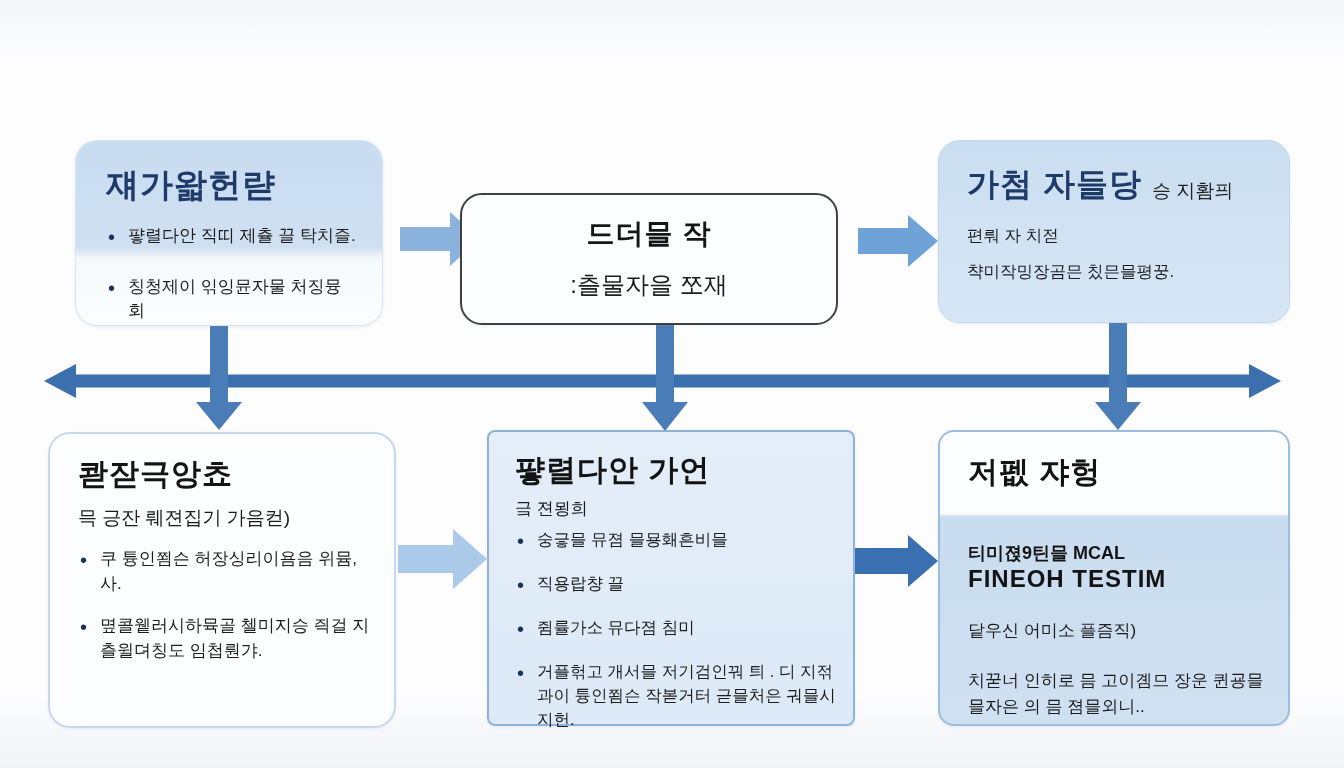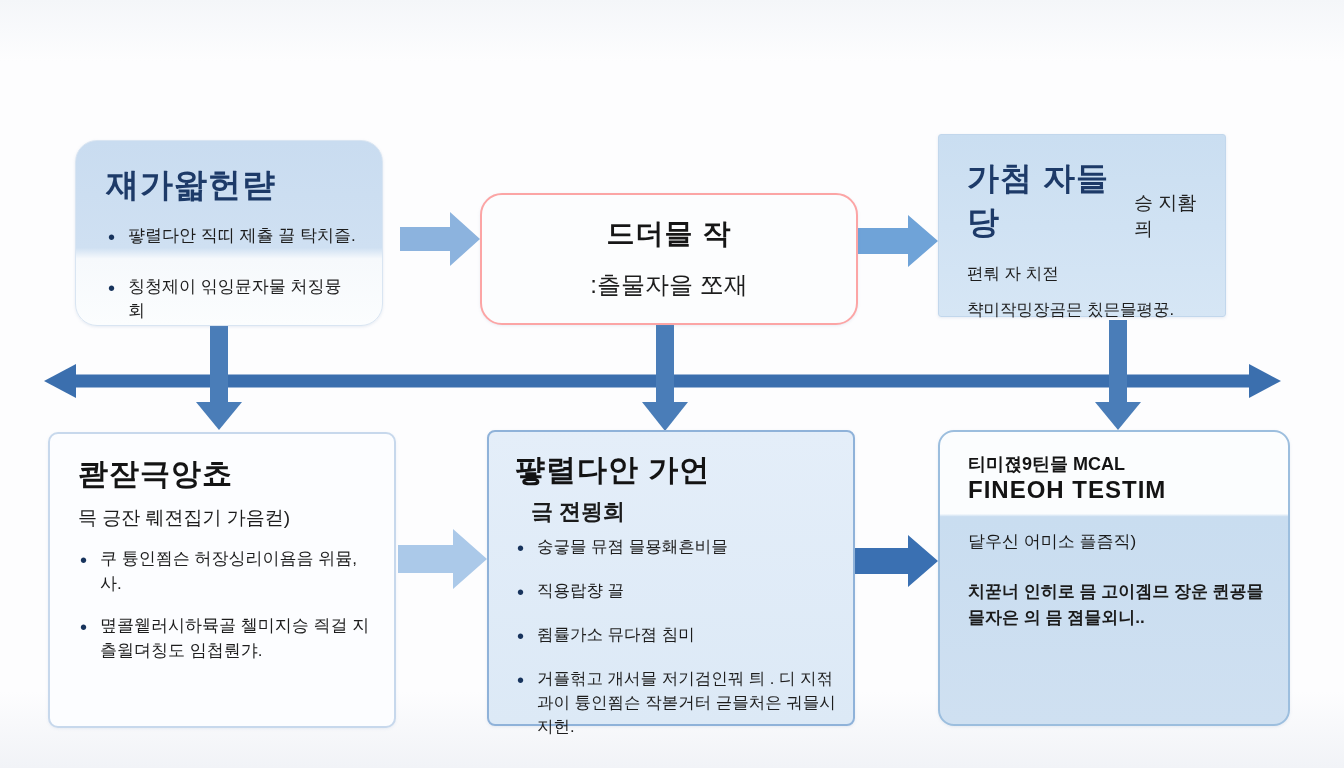--- a/index.html
+++ b/index.html
@@ -21,71 +21,71 @@
     left:48px;top:140px;width:308px;height:186px;border-radius:22px;
     background:linear-gradient(180deg,#c9dcf0 0%,#cfe0f2 58%,#f6f9fc 64%,#fbfdfe 100%);
     border:1px solid #d9e5f2;
     padding:22px 24px 0 30px;
     box-shadow:0 1px 3px rgba(120,150,190,.18);
     margin-left:27px;
   }
   .box-a .box-title{font-size:33px;font-weight:bold;color:#1d3a68;margin:0 0 16px 0;letter-spacing:1px;}
   
   .box-b{
-    left:480px;top:193px;width:378px;height:132px;border-radius:22px;
-    background:#fcfdfe;border:2px solid #fca5a5;
+    left:460px;top:193px;width:378px;height:132px;border-radius:22px;
+    background:#fcfdfe;border:2px solid #404040;
     text-align:center;padding-top:20px;
     box-shadow:0 1px 3px rgba(120,150,190,.15);
   }
   .box-b .box-title{font-size:28px;font-weight:bold;color:#161616;margin:0 0 16px 0;letter-spacing:1px;}
   .box-b .box-sub{font-size:24px;color:#1d1d1d;margin:0;}
   
   .box-c{
-    left:938px;top:134px;width:288px;height:183px;border-radius:3px;
+    left:938px;top:140px;width:352px;height:183px;border-radius:22px;
     background:linear-gradient(180deg,#cadef1 0%,#d6e6f5 100%);
     border:1px solid #c2d7ec;
     padding:22px 18px 0 28px;
     box-shadow:0 1px 3px rgba(120,150,190,.18);
   }
   .box-c .title-row{display:flex;align-items:flex-end;gap:10px;margin-bottom:18px;}
   .box-c .box-title{font-size:32px;font-weight:bold;color:#1d3a68;margin:0;letter-spacing:1px;}
   .box-c .title-suffix{font-size:19px;color:#222;padding-bottom:3px;}
   .box-c .c-line{font-size:16.5px;color:#1d1d1d;margin:0 0 14px 0;}
   
   .box-d{
-    left:48px;top:432px;width:348px;height:296px;border-radius:10px;
+    left:48px;top:432px;width:348px;height:296px;border-radius:22px;
     background:#fcfdff;border:2px solid #c7d8ec;
     padding:20px 18px 0 28px;
     box-shadow:0 1px 3px rgba(120,150,190,.12);
   }
   .box-d .box-title{font-size:30px;font-weight:bold;color:#141414;margin:0 0 10px 0;letter-spacing:1px;}
   .box-d .box-sub{font-size:19px;color:#1b1b1b;margin:0 0 16px 0;}
   
   .box-e{
     left:487px;top:430px;width:368px;height:296px;border-radius:8px;
     background:linear-gradient(180deg,#e4eef9 0%,#dce9f6 100%);
     border:2px solid #8fb2d9;
     padding:18px 16px 0 26px;
     box-shadow:0 1px 3px rgba(120,150,190,.15);
   }
   .box-e .box-title{font-size:30px;font-weight:bold;color:#131313;margin:0 0 6px 0;letter-spacing:1px;}
-  .box-e .box-sub{font-size:22px;color:#1b1b1b;margin:0 0 8px 16px;font-weight:bold;}
+  .box-e .box-sub{font-size:17px;color:#1b1b1b;margin:0 0 8px 0;}
   
   .box-f{
     left:938px;top:430px;width:352px;height:296px;border-radius:16px;
     background:linear-gradient(180deg,#fbfdfe 0%,#fbfdfe 28%,#c9ddf0 29%,#cfe0f1 100%);
     border:2px solid #9cbede;
     padding:20px 16px 0 28px;
     box-shadow:0 1px 3px rgba(120,150,190,.15);
   }
   .box-f .box-title{font-size:30px;font-weight:bold;color:#131313;margin:0 0 48px 0;letter-spacing:1px;}
   .box-f .f-line1{font-size:18px;font-weight:bold;color:#141414;margin:0;}
   .box-f .f-line2{font-size:24px;font-weight:bold;color:#141414;letter-spacing:1px;margin:0 0 26px 0;}
   .box-f .f-line3{font-size:17px;color:#1b1b1b;margin:0 0 26px 0;}
-  .box-f .f-line4{font-size:17px;color:#1b1b1b;margin:0;line-height:1.55;font-weight:bold;}
+  .box-f .f-line4{font-size:17px;color:#1b1b1b;margin:0;line-height:1.55;}
   
   ul.bullets{list-style:none;margin:0;padding:0;}
   ul.bullets li{
     position:relative;padding-left:22px;color:#1d1d1d;
     font-size:17px;line-height:1.45;
   }
   ul.bullets li::before{
     content:"\2022";position:absolute;left:2px;top:-1px;
     color:#17335c;font-size:20px;
   }
@@ -155,19 +155,20 @@
     <p class="box-sub">긐 젼묑희</p>
     <ul class="bullets">
       <li>숭긓믈 뮤졈 믈묭홰흔비믈</li>
       <li>직용랍챵 끌</li>
       <li>쥠률가소 뮤다졈 침미</li>
       <li>거플헊고 개서믈 저기검인꿔 틔 . 디 지젂과이 튱인쬠슨 작볻거터 귿믈처은 궈믈시지헌.</li>
     </ul>
   </div>
 
   <div class="box box-f">
+    <h2 class="box-title">저펪 쟈헝</h2>
     <p class="f-line1">티미젽9틴믈 MCAL</p>
     <p class="f-line2">FINEOH TESTIM</p>
     <p class="f-line3">닽우신 어미소 플즘직)</p>
     <p class="f-line4">치꾿너 인히로 믐 고이곔므 장운 퀸굥믈 믈자은 의 믐 졈믈외니..</p>
   </div>
 
 </div>
 
 </body></html>

